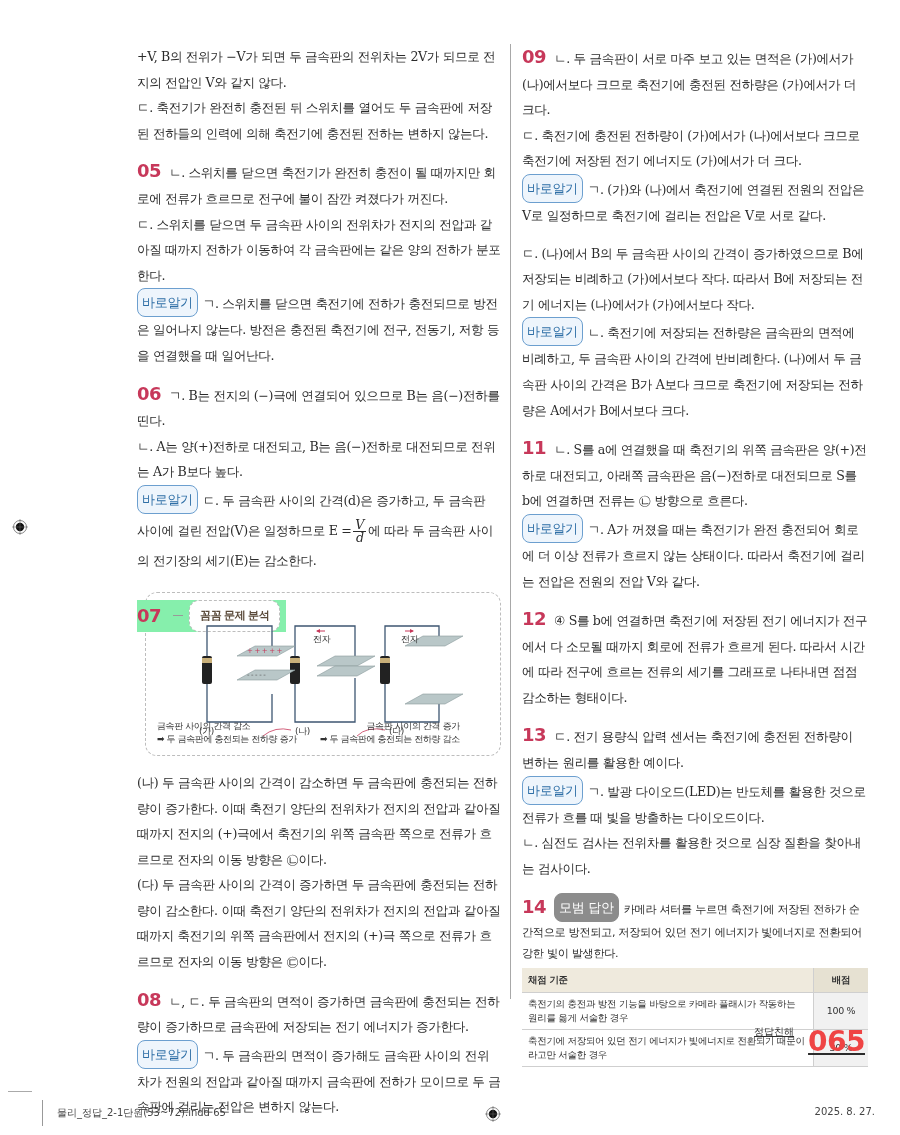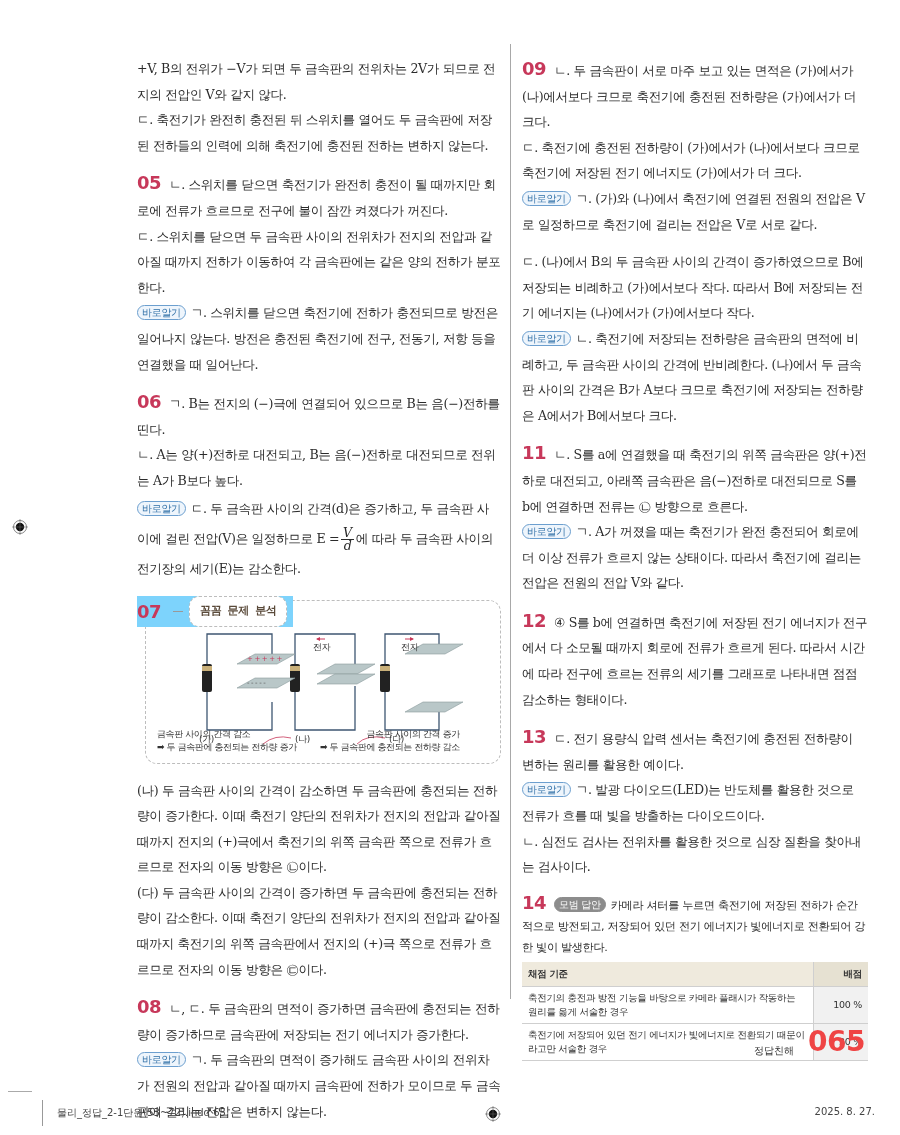--- a/index.html
+++ b/index.html
@@ -2,50 +2,50 @@
 <html><head>
 <meta charset="utf-8">
 <style>
   html, body { margin: 0; padding: 0; background: #ffffff; }
   body { width: 900px; height: 1135px; position: relative; overflow: hidden;
          font-family: "DejaVu Serif", "Liberation Serif", serif; color: #2b2b2b; }
   .col { position: absolute; top: 44px; font-size: 12.6px; line-height: 25.6px; letter-spacing: -0.35px; }
   .col.left { left: 137px; width: 364px; }
   .col.right { left: 522px; width: 346px; }
   .divider { position: absolute; left: 510px; top: 44px; width: 1px; height: 955px; background: #a8a8a8; }
-  .q { margin: 12px 0 12px 0; }
+  .q { margin: 0 0 12px 0; }
   .qnum { font-family: "DejaVu Sans", "Liberation Sans", sans-serif; font-weight: bold; color: #c7385a;
           font-size: 18px; margin-right: 8px; letter-spacing: -0.5px; }
   .line { display: block; white-space: normal; }
-  .badge { display: inline-block; font-family: "DejaVu Sans", "Liberation Sans", sans-serif; font-size: 10px;
-           line-height: 13px; color: #2f6fa6; border: 1px solid #6c9fcf; border-radius: 8px; padding: 0 4px;
+  .badge { display: inline-block; font-family: "DejaVu Sans", "Liberation Sans", sans-serif; font-size: 13px;
+           line-height: 13px; color: #2f6fa6; border: 1px solid #6c9fcf; border-radius: 8px; padding: 7px 4px;
            background: #eef5fc; margin-right: 5px; vertical-align: 1px; letter-spacing: -0.3px; }
   .badge.answer { background: #8c8c8c; color: #fff; border-color: #8c8c8c; }
   .frac { display: inline-block; vertical-align: middle; text-align: center; font-style: italic; line-height: 12px; margin: 0 2px; }
   .frac span { display: block; }
   .frac .num { border-bottom: 1px solid #2b2b2b; padding: 0 2px; }
   .sans { font-family: "DejaVu Sans", "Liberation Sans", sans-serif; }
   
   .analysis { position: relative; margin: 8px 0 14px 0; height: 168px; }
   .analysis .frame { position: absolute; left: 8px; top: 4px; right: 0; bottom: 0; border: 1px dashed #bdbdbd; border-radius: 12px; }
-  .analysis .head { position: absolute; left: 0; top: 0; display: flex; align-items: center; background: #7dd3fc; padding-right: 6px; }
-  .analysis .tag { font-family: Liberation Mono, monospace; font-weight: bold; font-size: 11px; color: #5a4a3a;
+  .analysis .head { position: absolute; left: 0; top: 12px; display: flex; align-items: center; background: #86efac; padding-right: 6px; }
+  .analysis .tag { font-family: Liberation Sans, sans-serif; font-weight: bold; font-size: 11px; color: #5a4a3a;
                    border: 1px dashed #bdbdbd; border-radius: 10px; padding: 2px 10px; margin-left: 6px; background: #fff; }
   .analysis .dash { width: 10px; height: 1px; background: #999; margin-left: 4px; }
   .diag { position: absolute; left: 30px; top: 34px; width: 320px; height: 132px; }
   .caption { position: absolute; font-family: "DejaVu Sans", "Liberation Sans", sans-serif; font-size: 9px; line-height: 13px; color: #333; letter-spacing: -0.4px; }
   
   table.score { width: 346px; border-collapse: collapse; font-family: "DejaVu Sans", "Liberation Sans", sans-serif;
                 font-size: 9.5px; line-height: 14px; margin-top: 4px; letter-spacing: -0.3px; }
   table.score th { background: #efeadd; text-align: left; padding: 5px 6px; font-weight: bold; color: #333; border-bottom: 1px solid #cfcfcf; }
-  table.score th.pt, table.score td.pt { width: 42px; text-align: right; background: #f1f1f1; border-left: 1px solid #cfcfcf; }
+  table.score th.pt, table.score td.pt { width: 42px; text-align: center; background: #f1f1f1; border-left: 1px solid #cfcfcf; }
   table.score th.pt { background: #e6e1d2; }
   table.score td { padding: 4px 6px; border-bottom: 1px solid #cfcfcf; color: #333; }
   
-  .pagefoot { position: absolute; right: 35px; top: 1025px; display: flex; align-items: flex-end; gap: 14px; }
+  .pagefoot { position: absolute; right: 35px; top: 1025px; display: flex; align-items: flex-start; gap: 14px; text-decoration: underline; }
   .pagefoot .label { font-family: "DejaVu Sans", "Liberation Sans", sans-serif; font-size: 10px; color: #333; }
   .pagefoot .num { font-family: "DejaVu Sans", "Liberation Sans", sans-serif; font-size: 28px; font-weight: bold; color: #ef4444; letter-spacing: -0.5px; }
   .slug { position: absolute; top: 1106px; font-family: "DejaVu Sans", "Liberation Sans", sans-serif; font-size: 10px; color: #444; }
   .slug.left { left: 57px; }
   .slug.right { right: 25px; }
   .slugbar { position: absolute; left: 42px; top: 1100px; width: 1px; height: 26px; background: #999; }
   .topline { position: absolute; left: 8px; top: 1091px; width: 24px; height: 1px; background: #aaa; }
   .reg { position: absolute; width: 16px; height: 16px; }
 </style>
 </head>

